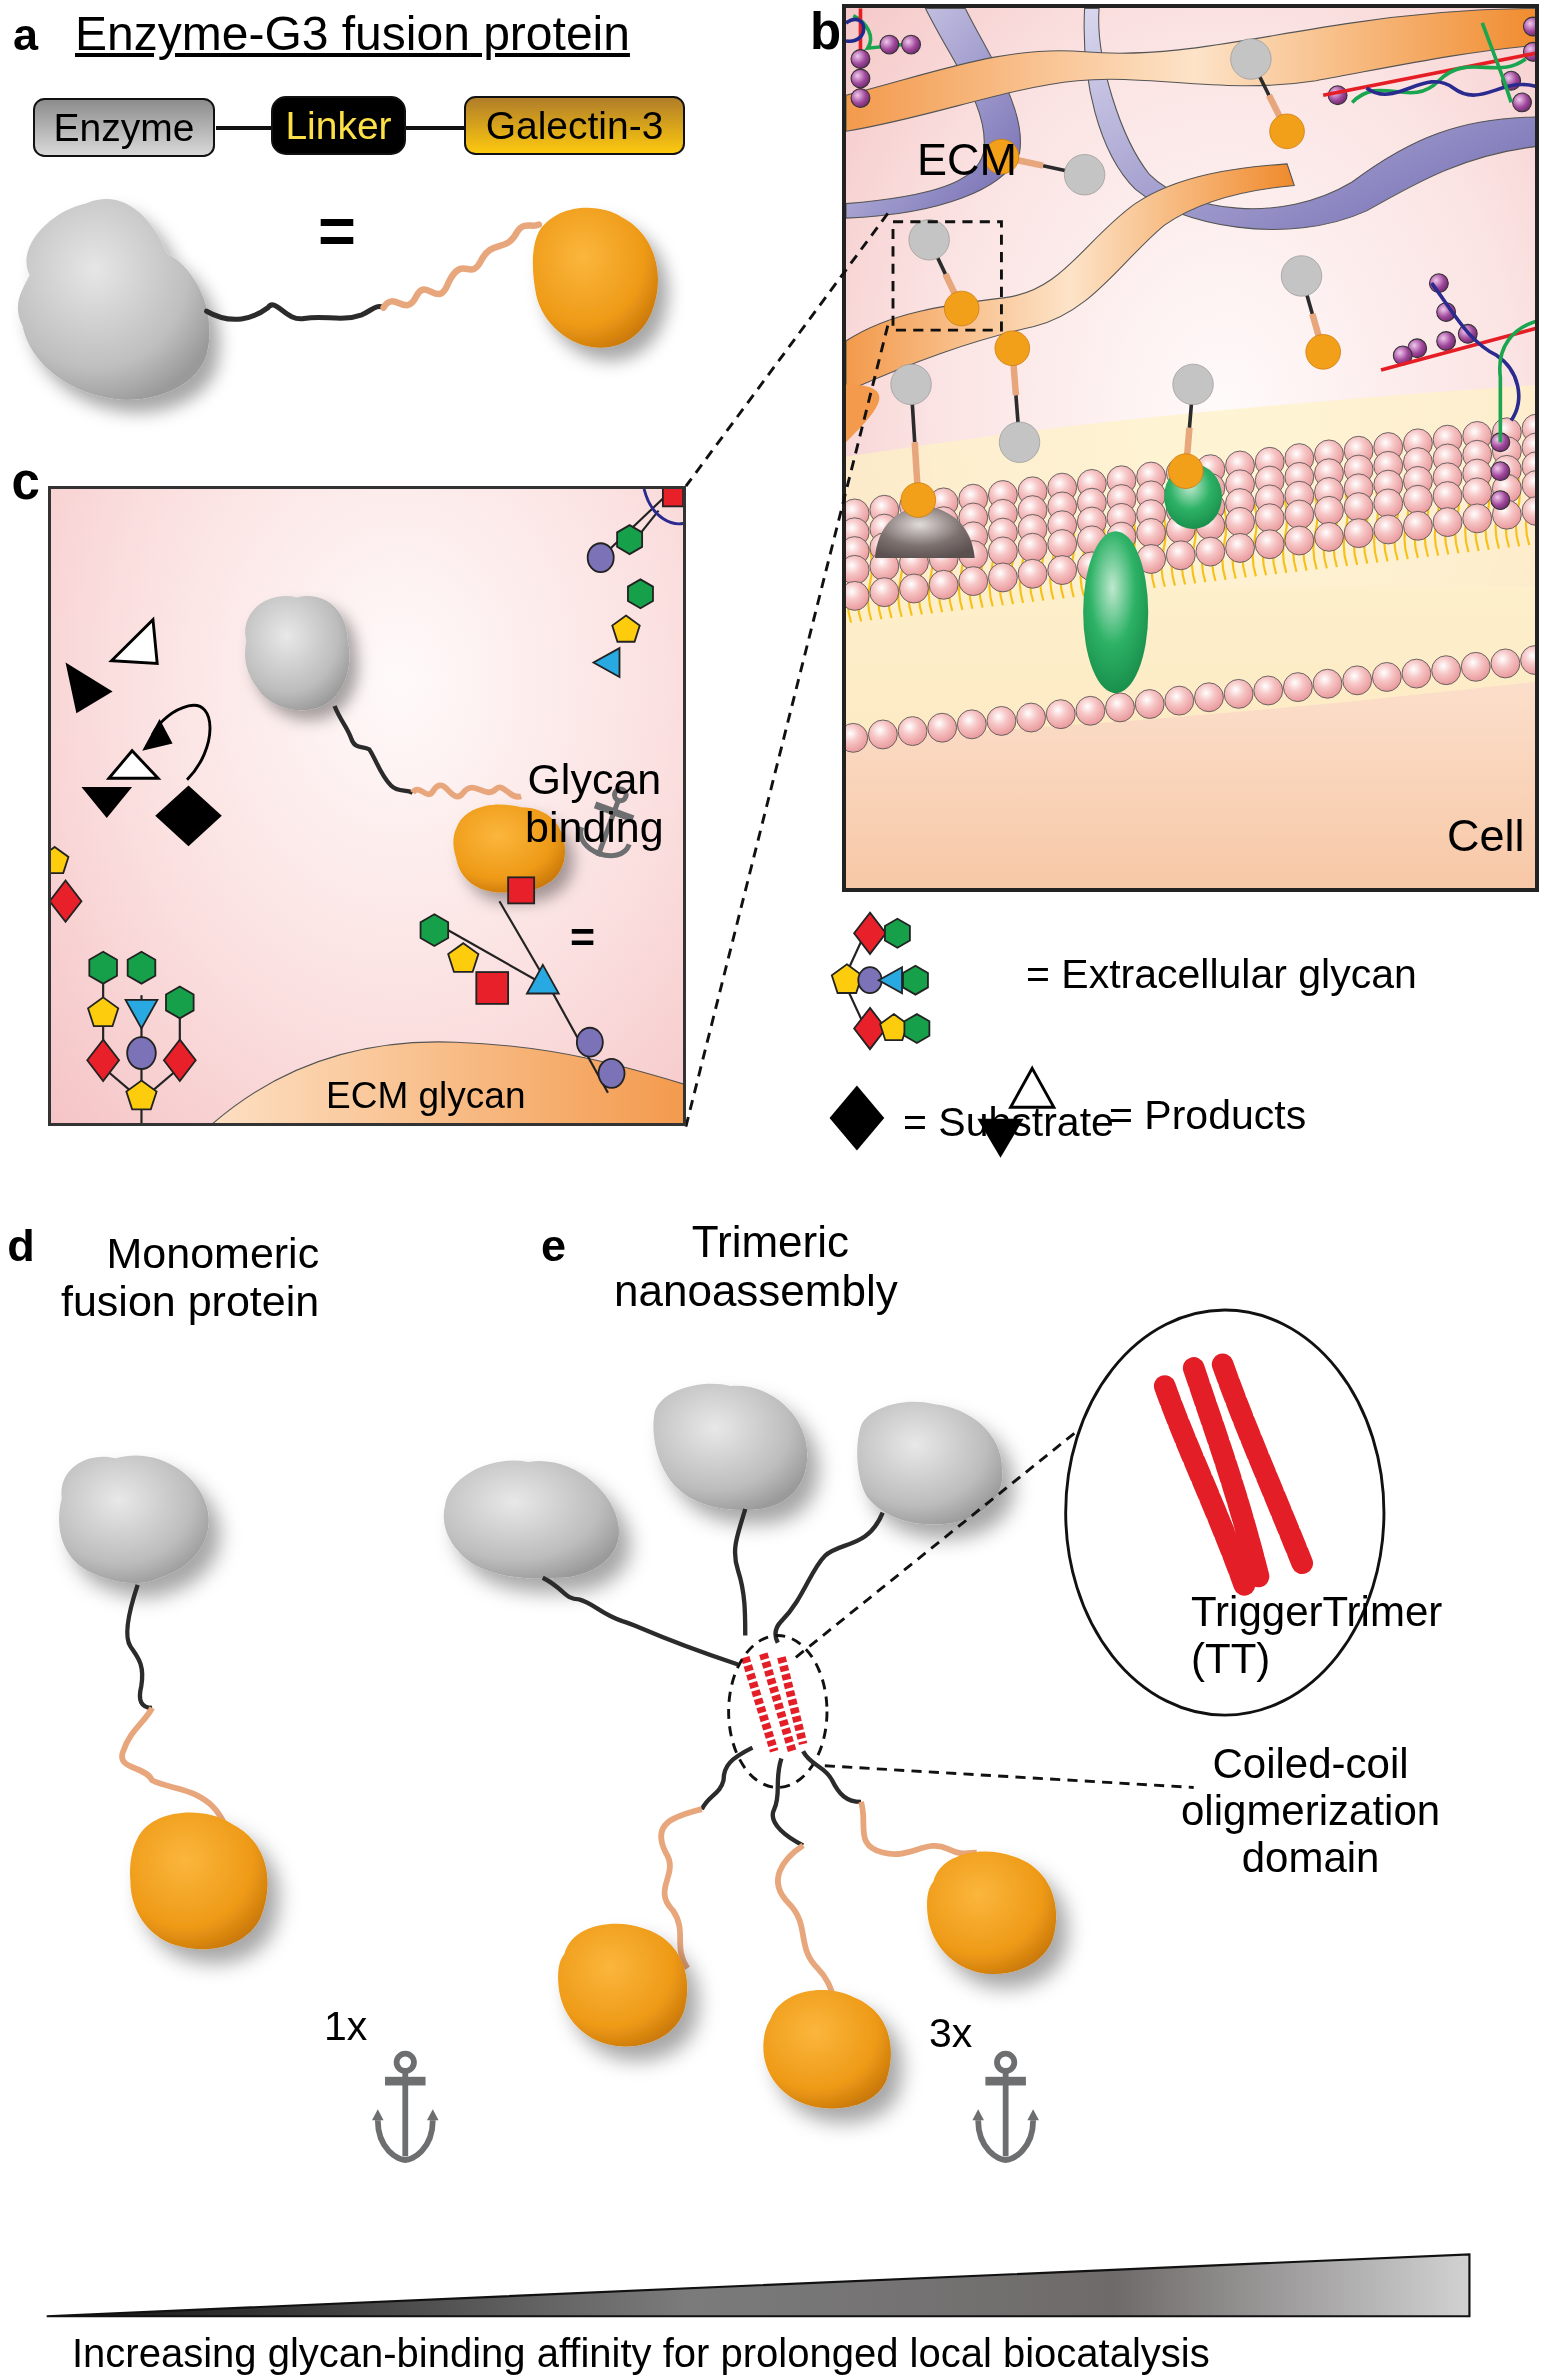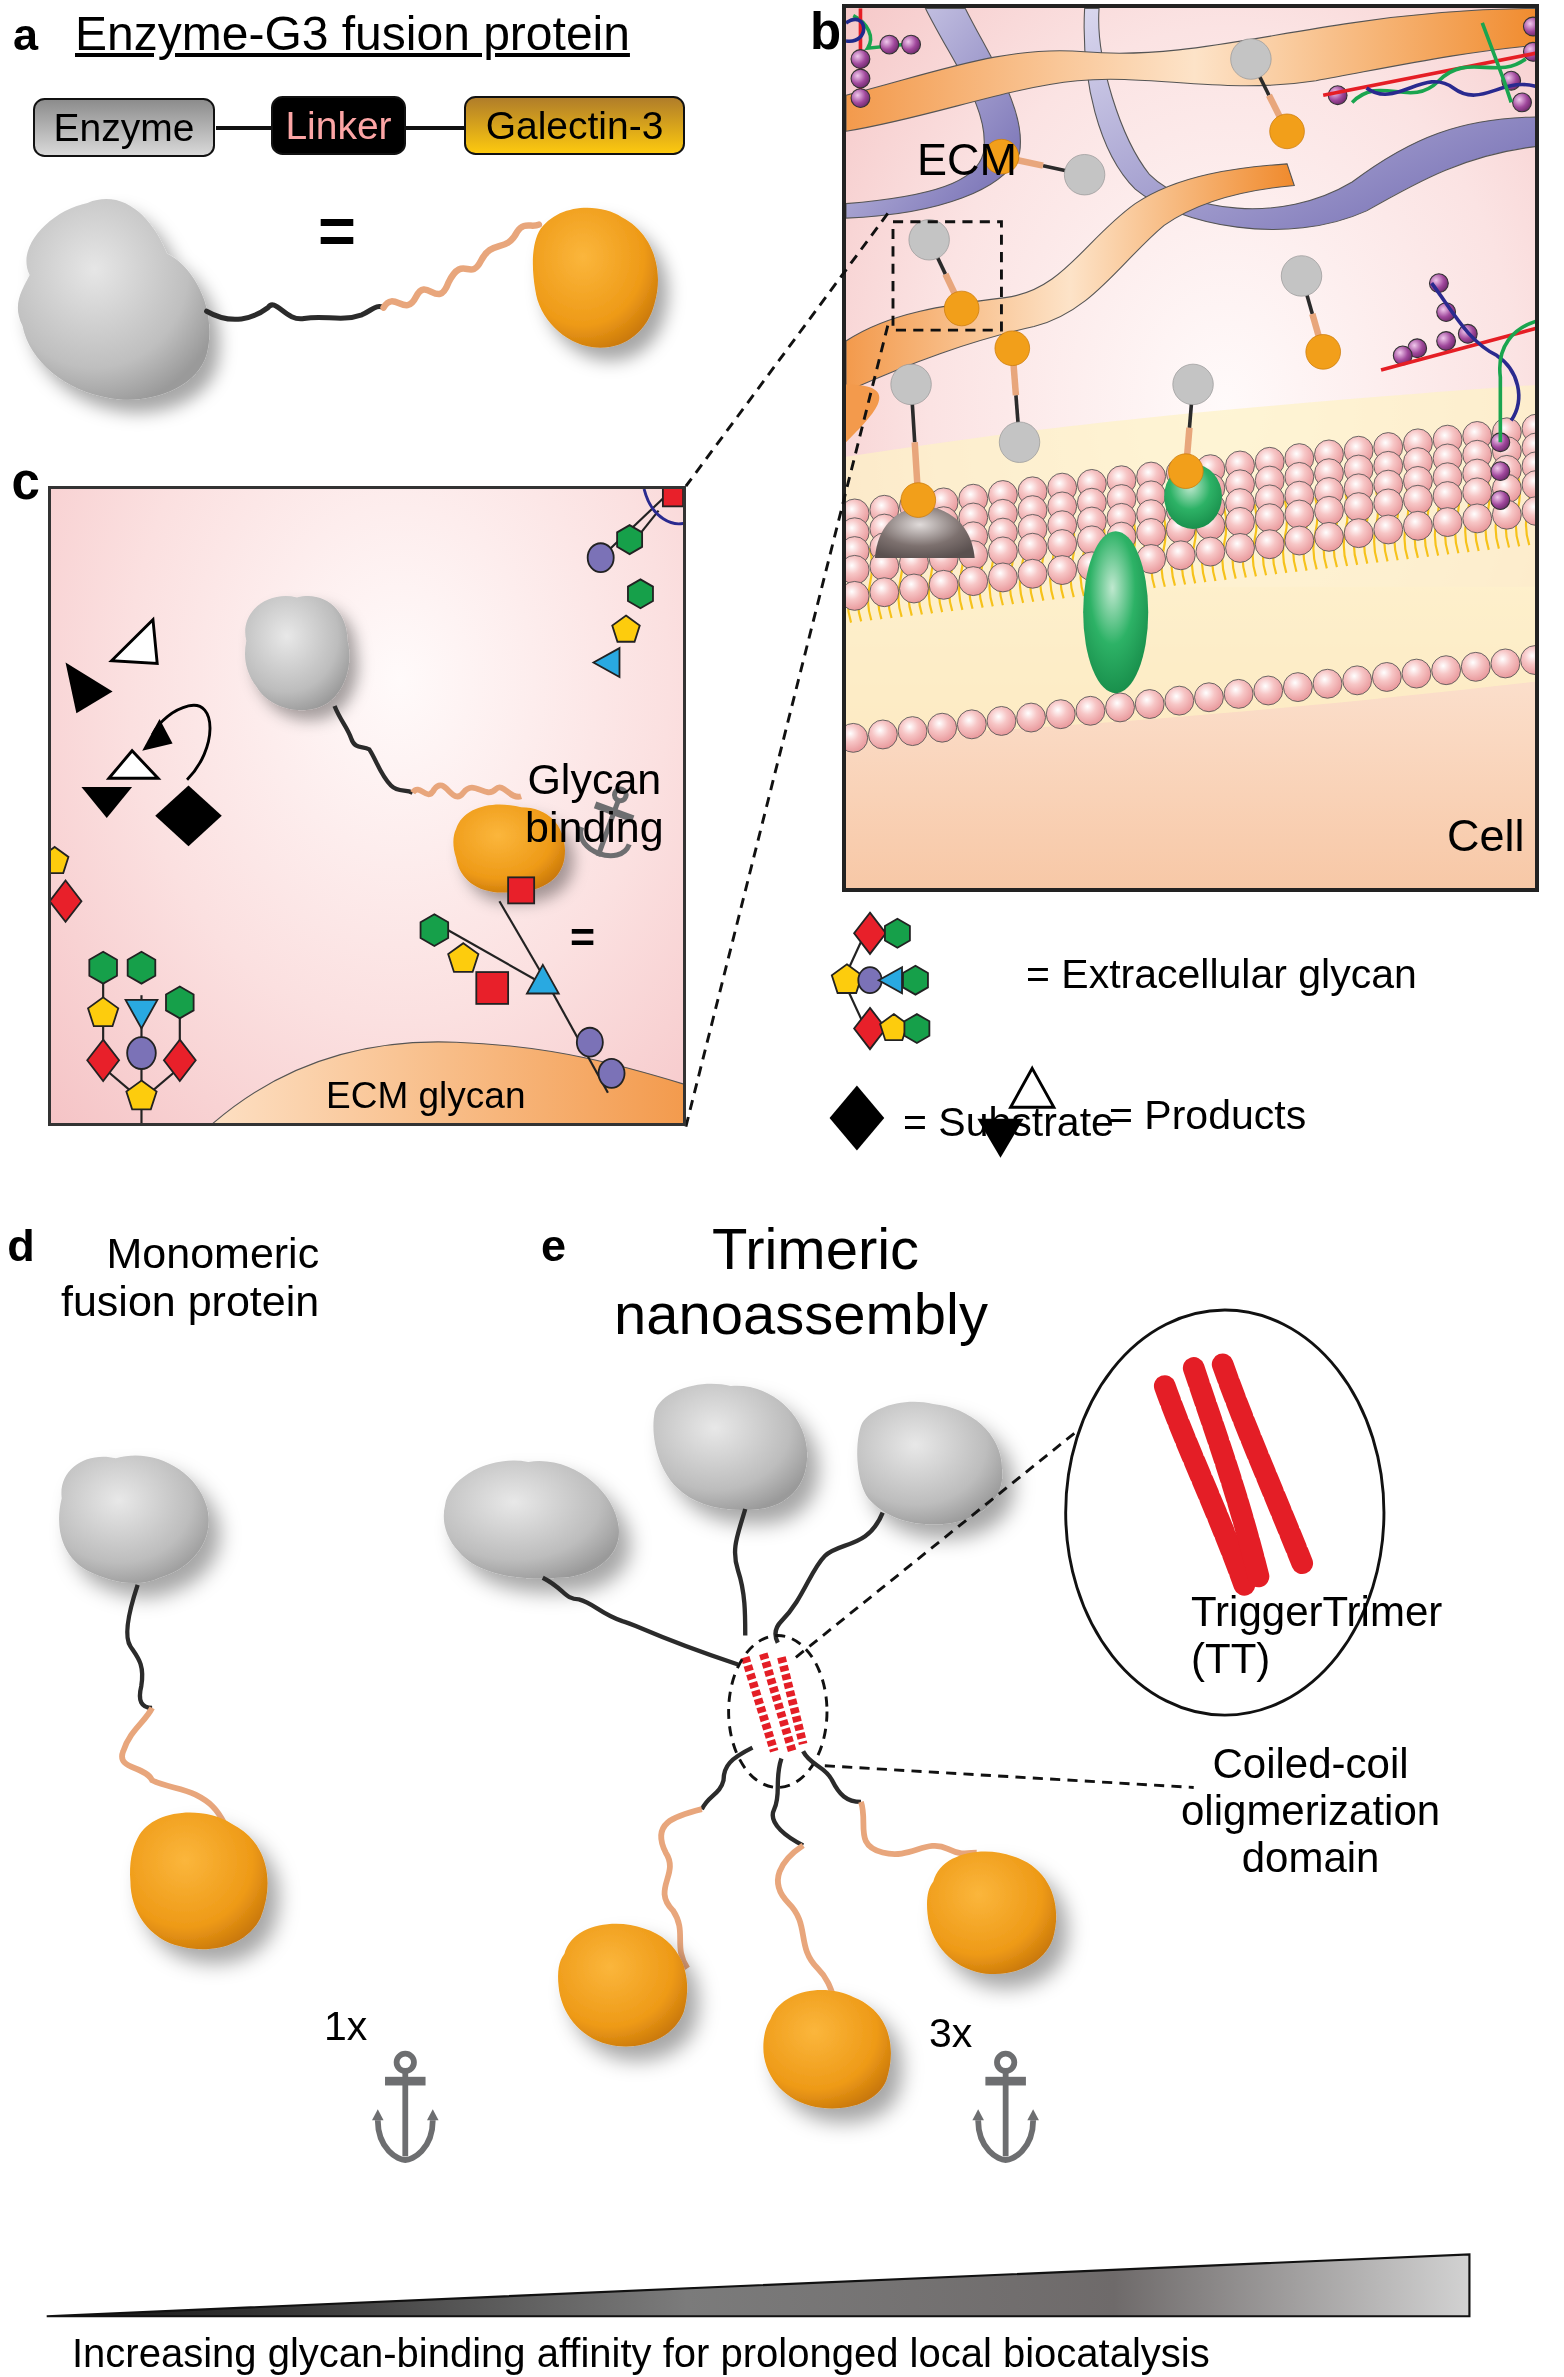--- a/index.html
+++ b/index.html
@@ -6,21 +6,21 @@
   body { width: 1565px; height: 2377px; position: relative; overflow: hidden;
          font-family: "Liberation Sans", sans-serif; color: #000; }
   .plabel { position: absolute; font-family: "Liberation Sans", sans-serif; font-weight: bold; font-size: 46px; line-height: 1; }
   .txt { position: absolute; font-family: "Liberation Sans", sans-serif; line-height: 1.12; white-space: nowrap; }
   svg { position: absolute; overflow: visible; }
 
   
   .dom-box { position: absolute; height: 59px; border: 2.9px solid #111; border-radius: 11.6px;
              display: flex; align-items: center; justify-content: center; font-size: 39px; box-sizing: border-box; }
   .dom-enzyme { background: linear-gradient(#8c8c8c, #d9d9d9); color: #000; }
-  .dom-linker { background: #000; color: #fca5a5; }
+  .dom-linker { background: #000; color: #fde047; border-radius: 15px; }
   .dom-gal { background: linear-gradient(#b07d2a, #fdc90e); color: #000; }
   .dom-line { position: absolute; height: 3.6px; background: #111; }
 
   
   .panel-b { position: absolute; left: 842px; top: 4.3px; width: 697px; height: 888px;
              border: 4.3px solid #222; box-sizing: border-box; overflow: hidden;
              background: radial-gradient(ellipse at 55% 45%, #fffafa 0%, #fbe3e3 55%, #f4c2c2 100%); }
   .panel-c { position: absolute; left: 48px; top: 486px; width: 638px; height: 640px;
              border: 3.6px solid #333; box-sizing: border-box; overflow: hidden;
              background: radial-gradient(ellipse at 55% 30%, #fffafa 0%, #fbe0e0 55%, #f5c4c6 100%); }
@@ -548,21 +548,21 @@
 </svg>
 <div class="txt" style="left:1109px; top:1093px; font-size:41px;">= Products</div>
 
 <div class="plabel" style="left:7.2px; top:1223px; font-size:45px;">d</div>
 <div class="txt" style="left:61px; top:1229px; font-size:43px; text-align:center;">
   <div style="padding-left:27.5px;text-align:right;">Monomeric</div>
   <div>fusion protein</div>
 </div>
 
 <div class="plabel" style="left:541px; top:1223px; font-size:45px;">e</div>
-<div class="txt" style="left:614px; top:1217px; font-size:58px; text-align:center;">
+<div class="txt" style="left:614px; top:1217px; font-size:44px; text-align:center;">
   <div style="padding-left:29px;">Trimeric</div>
   <div>nanoassembly</div>
 </div>
 
 <svg style="left:0; top:1339px;" width="1565" height="868" viewBox="0 1850 2163 1200">
   <defs>
     <radialGradient id="grayBlob3" cx="40%" cy="35%" r="70%">
       <stop offset="0%" stop-color="#e8e8e8"></stop>
         <stop offset="70%" stop-color="#bdbdbd"></stop>
         <stop offset="100%" stop-color="#9a9a9a"></stop>

